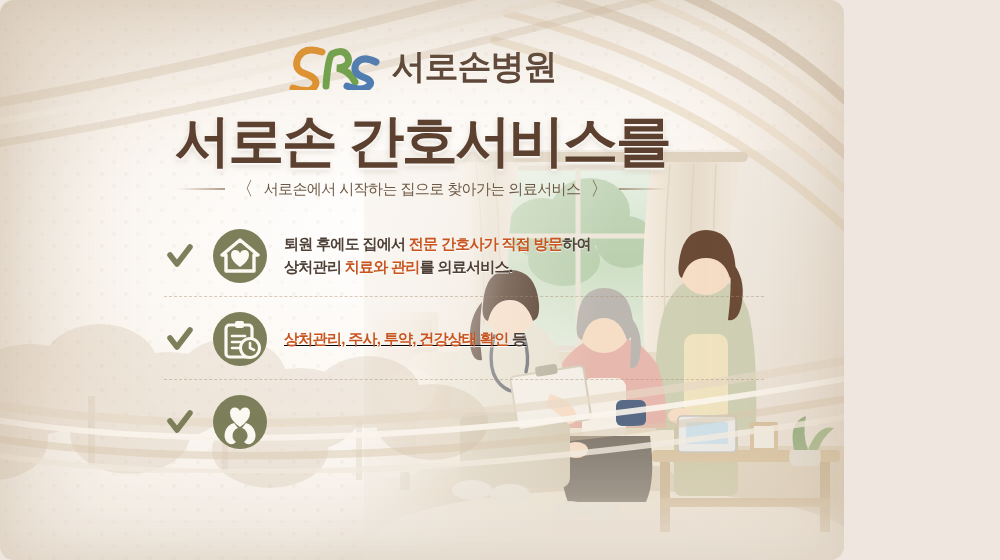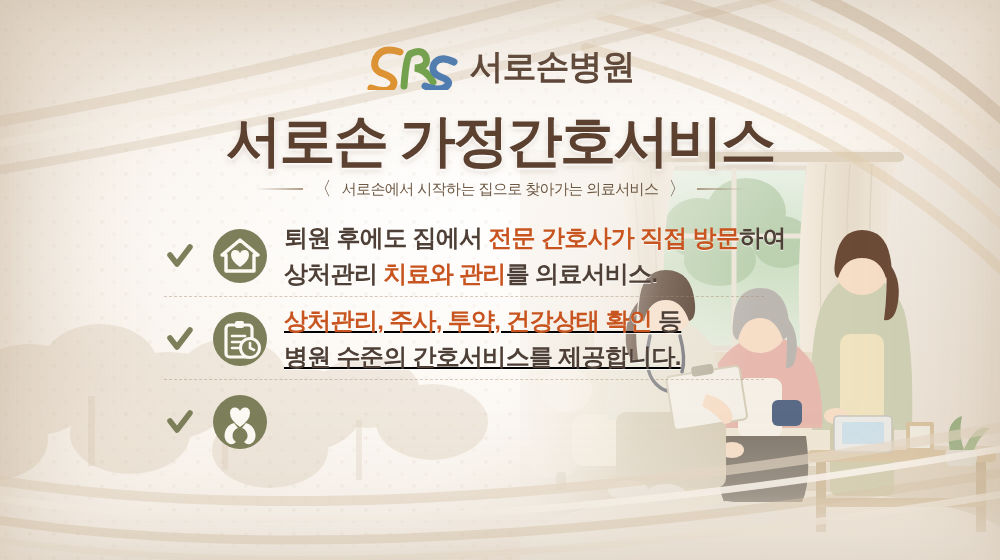--- a/index.html
+++ b/index.html
@@ -3,24 +3,25 @@
 <meta charset="utf-8">
 <title>서로손 가정간호서비스</title>
 <style>
   html,body{margin:0;padding:0;}
   body{
     width:1000px;height:560px;overflow:hidden;
     font-family:"Liberation Sans","DejaVu Sans",sans-serif;
     background:#efe7df;
   }
   #poster{
-    position:relative;width:1000px;height:560px;overflow:hidden;
+    position:relative;width:844px;height:560px;overflow:hidden;
     background:
       radial-gradient(ellipse 70% 55% at 46% 40%, rgba(255,255,255,.92) 0%, rgba(255,253,250,.55) 45%, rgba(255,255,255,0) 72%),
       linear-gradient(128deg,#ece2d6 0%,#f4ece3 18%,#faf5ef 38%,#fbf7f2 56%,#f3e9de 78%,#e8dccd 100%);
+    border-radius: 14px;
   }
   
   .texture{
     position:absolute;inset:0;
     background-image:
       radial-gradient(circle at 6px 6px, rgba(190,170,148,.15) 1.6px, transparent 2.2px),
       radial-gradient(circle at 18px 18px, rgba(190,170,148,.11) 1.6px, transparent 2.2px);
     background-size:24px 24px,24px 24px;
     opacity:.55;pointer-events:none;
   }
@@ -64,21 +65,21 @@
   
   .bullets{position:absolute;top:220px;left:164px;width:600px;}
   .bullet{
     position:relative;display:flex;align-items:center;gap:16px;
     height:72px;
   }
   .bullet + .bullet{border-top:1px dashed rgba(168,142,116,.45);padding-top:6px;margin-top:4px;text-decoration:underline;}
   .check{flex:0 0 auto;width:32px;height:32px;}
   .badge{flex:0 0 auto;width:56px;height:56px;}
   .btext{
-    font-size:24px;line-height:1.52;color:#4e4036;letter-spacing:-.7px;
+    font-size:15px;line-height:1.52;color:#4e4036;letter-spacing:-.7px;
     text-shadow:0 1px 0 rgba(255,255,255,.75);white-space:nowrap;font-weight:bold;
   }
   .btext .hl{color:#c8551f;}
 </style>
 </head>
 <body>
 
 <div id="poster">
 
   <div class="texture"></div>
@@ -254,21 +255,21 @@
 
   <div class="brand">
     <svg class="brand-logo" width="96" height="46" viewBox="0 0 96 46">
       <path d="M34 8 q-18 -6 -24 6 q-5 12 8 16 q13 5 9 12 q-5 8 -22 2" fill="none" stroke="#e0922e" stroke-width="7" stroke-linecap="round"></path>
       <path d="M38 42 q2 -28 6 -32 q12 -6 16 3 q3 10 -11 11 q12 2 18 14" fill="none" stroke="#6fa24a" stroke-width="7" stroke-linecap="round"></path>
       <path d="M88 18 q-14 -7 -20 2 q-4 9 7 13 q11 4 6 9 q-7 6 -22 0" fill="none" stroke="#4b7bb3" stroke-width="7" stroke-linecap="round"></path>
     </svg>
     <span class="brand-name">서로손병원</span>
   </div>
 
-  <div class="headline">서로손 가정간호서비스</div>
+  <div class="headline">서로손 간호서비스를</div>
 
   <div class="sub-wrap">
     <span class="sub-rule"></span>
     <span class="sub-brk">〈</span>
     <span class="subtitle">서로손에서 시작하는 집으로 찾아가는 의료서비스</span>
     <span class="sub-brk">〉</span>
     <span class="sub-rule r"></span>
   </div>
 
   <div class="bullets">
@@ -299,21 +300,21 @@
         <g stroke="#fbf9f2" stroke-width="2.6" stroke-linecap="round">
           <line x1="20" y1="25" x2="33" y2="25"></line>
           <line x1="20" y1="31" x2="31" y2="31"></line>
           <line x1="20" y1="37" x2="28" y2="37"></line>
         </g>
         <circle cx="38" cy="37" r="9.5" fill="#7d7f5b" stroke="#fbf9f2" stroke-width="3"></circle>
         <path d="M38 32 l0 5 l4 2" fill="none" stroke="#fbf9f2" stroke-width="2.6" stroke-linecap="round"></path>
       </svg>
       <div class="btext">
         <span></span><span class="hl">상처관리, 주사, 투약, 건강상태 확인</span><span> 등</span><br>
-        <span>병원 수준의 간호서비스를 제공합니다.</span><span class="hl"></span><span></span>
+        <span class="hl"></span><span></span>
       </div>
     </div>
 
     <div class="bullet">
       <svg class="check" viewBox="0 0 32 32">
         <path d="M6 15 l7 9 l13 -17" fill="none" stroke="#7d7f5b" stroke-width="5.5" stroke-linecap="round" stroke-linejoin="round"></path>
       </svg>
       <svg class="badge" viewBox="0 0 56 56">
         <circle cx="28" cy="28" r="27" fill="#7d7f5b"></circle>
         <path d="M28 33 q-10 -7 -10 -14 q0 -5.5 5 -5.5 q3.4 0 5 3.6 q1.6 -3.6 5 -3.6 q5 0 5 5.5 q0 7 -10 14z" fill="#fbf9f2"></path>

